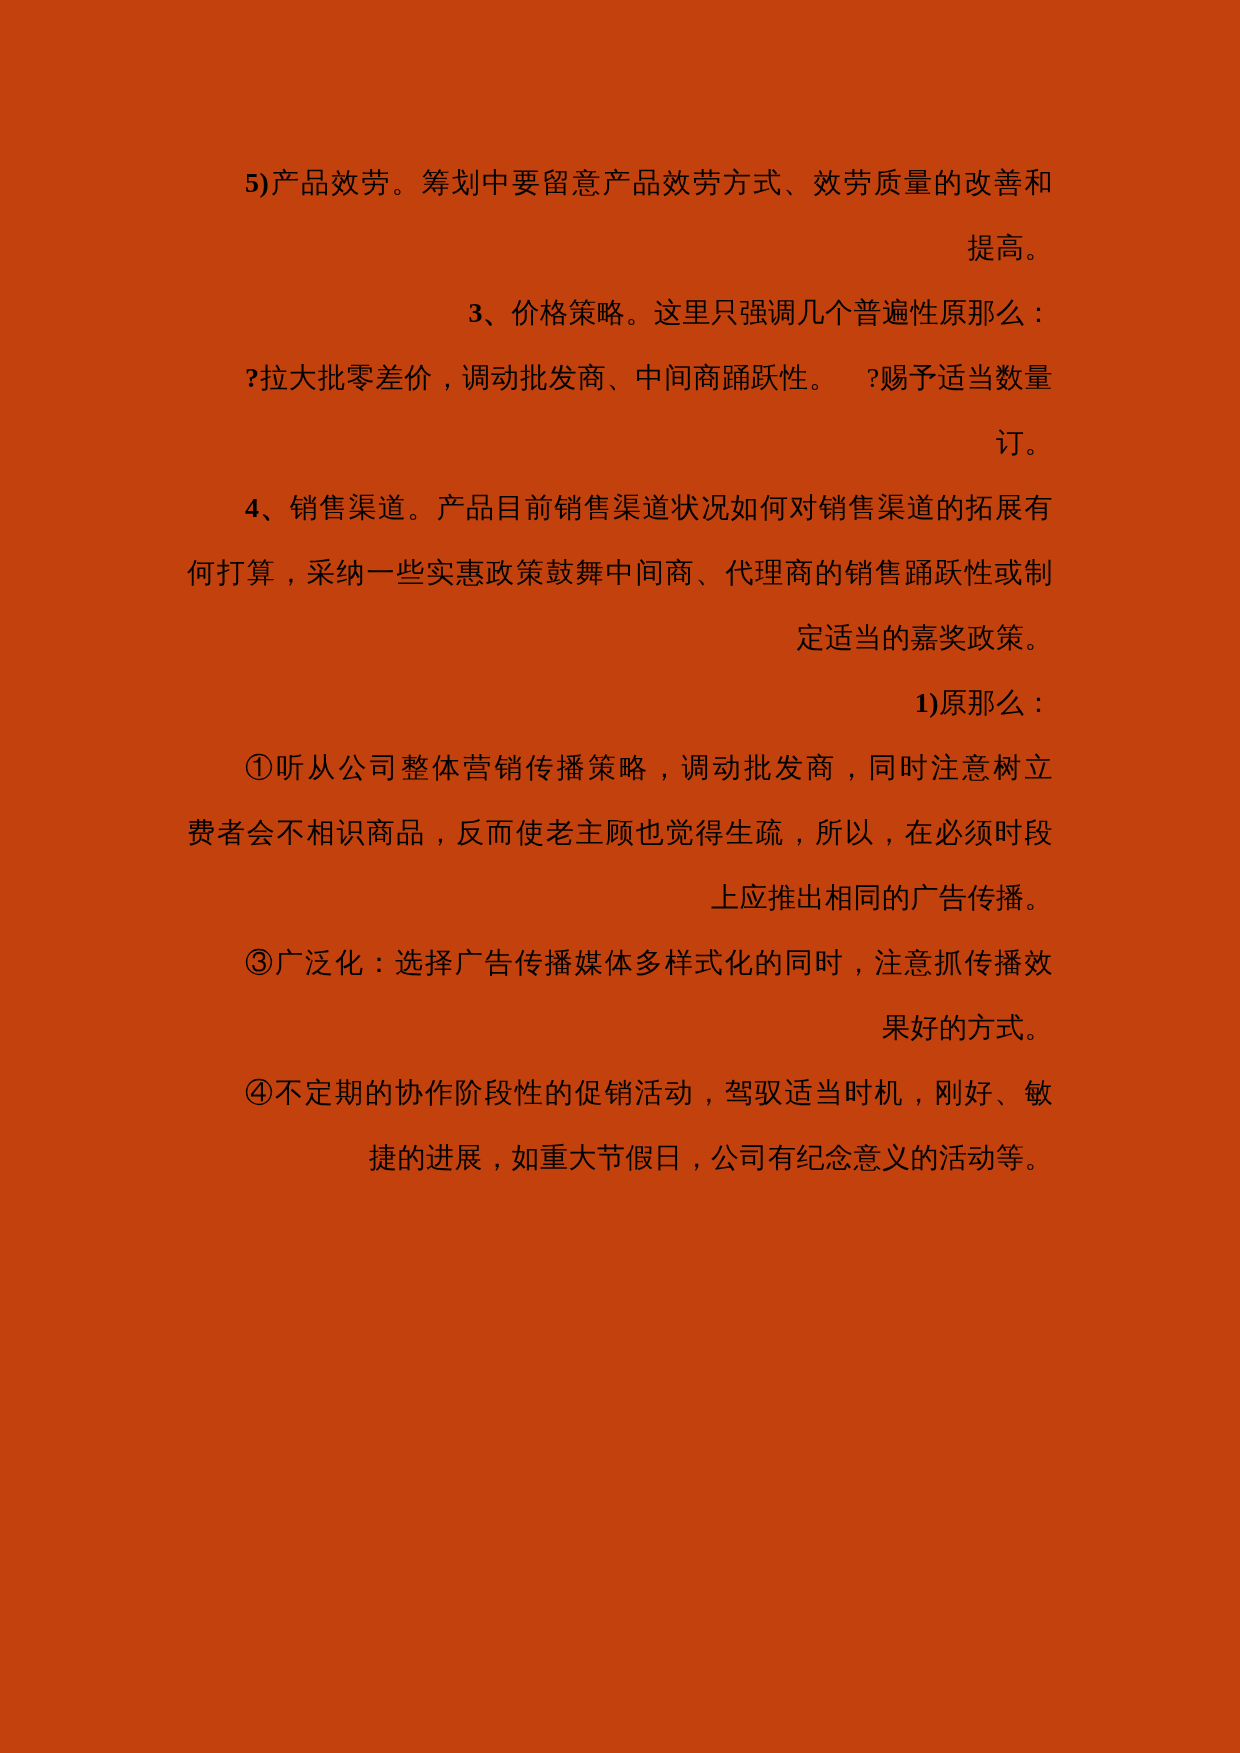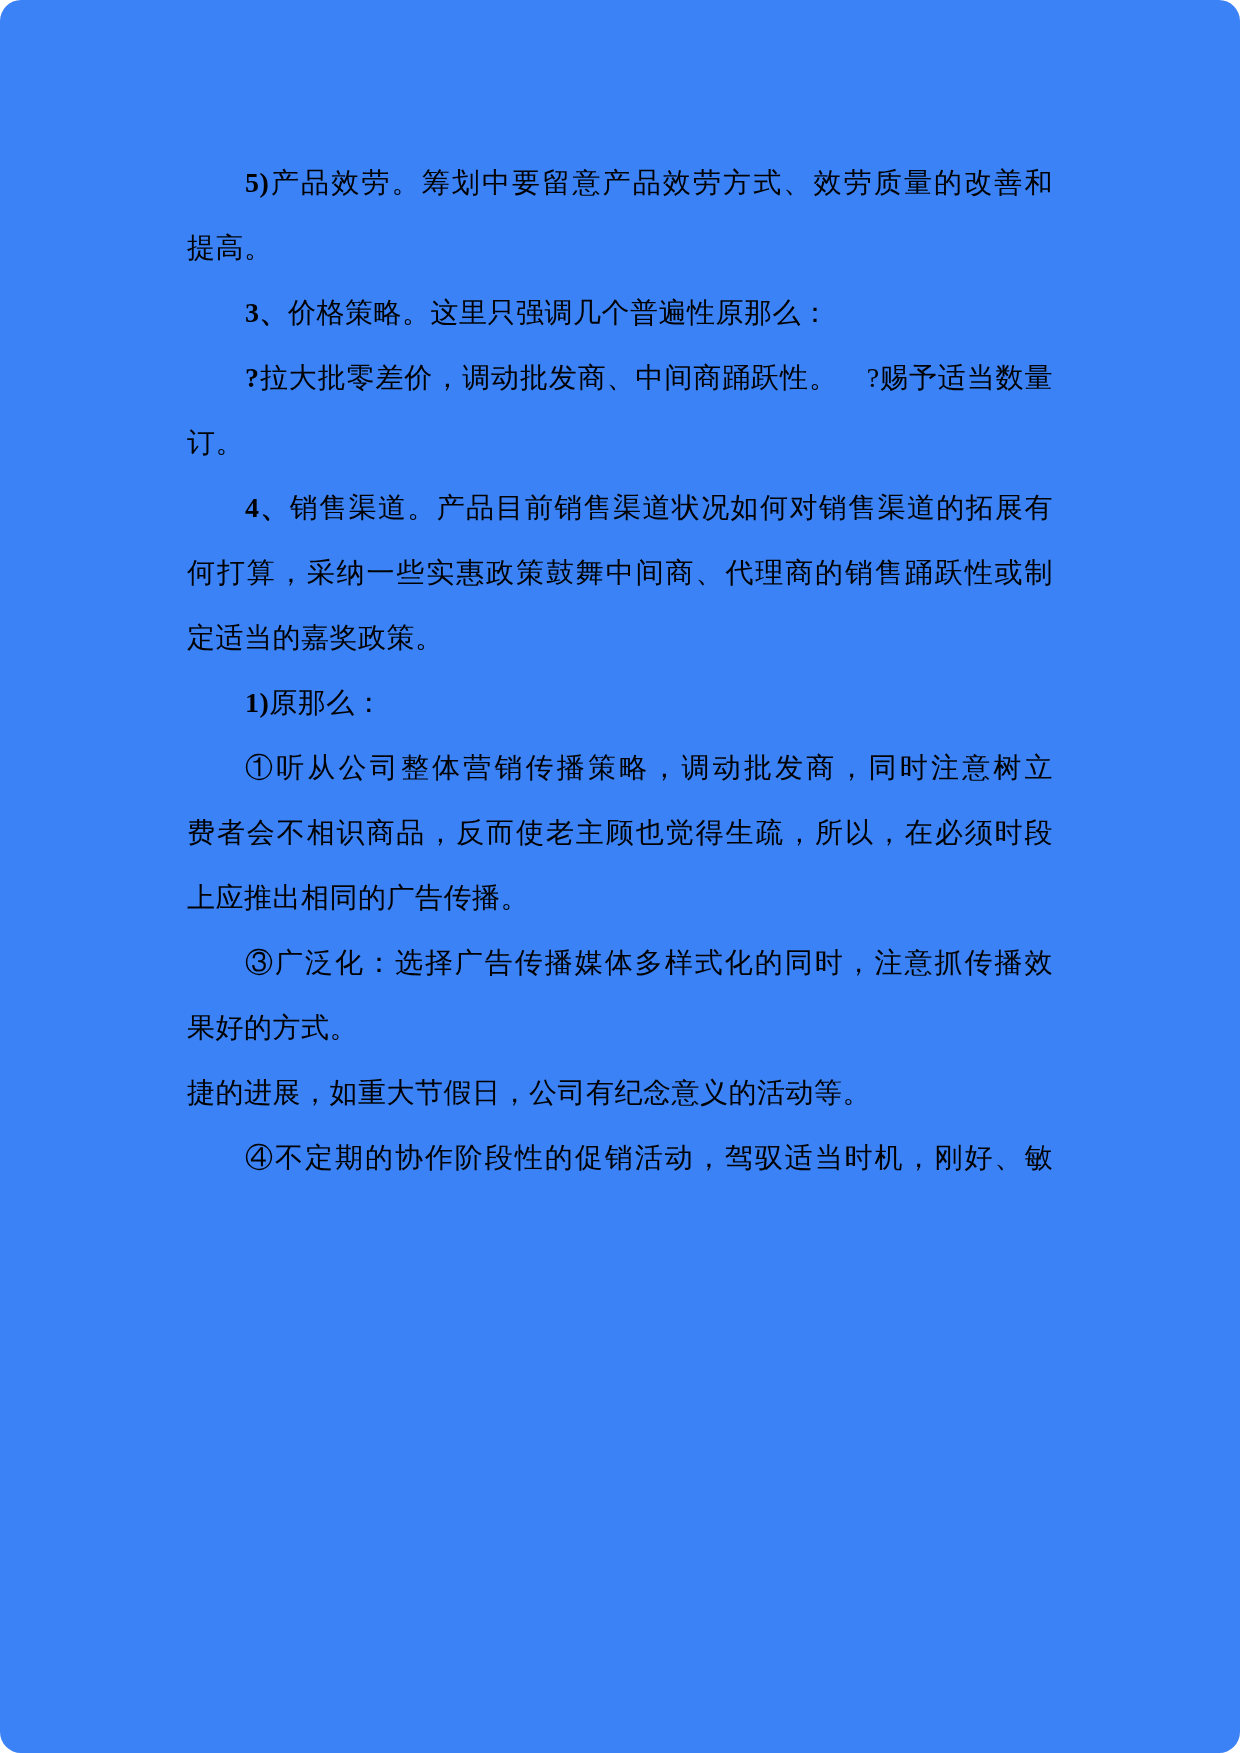--- a/index.html
+++ b/index.html
@@ -1,32 +1,31 @@
 <!DOCTYPE html>
 <html><head>
 <meta charset="utf-8">
 <style>
   html, body { margin: 0; padding: 0; background: #ffffff; }
   .page {
     position: relative;
     width: 1240px;
     height: 1753px;
-    background: #3b82f6;
+    background: #c2410c;
     box-sizing: border-box;
     padding: 150px 187px 0 187px;
     font-family: "Liberation Serif", "DejaVu Serif", serif;
     color: #000000;
     overflow: hidden;
-    border-radius: 21px;
   }
   .ln {
     font-size: 28px;
     line-height: 65px;
     height: 65px;
-    text-align: left;
+    text-align: right;
     letter-spacing: 0.5px;
   }
   .ln.fill {
     text-align: justify;
     text-align-last: justify;
     text-justify: inter-character;
   }
   .ln.ind { padding-left: 58px; }
   .pfx { font-weight: 700; }
 </style>
@@ -41,15 +40,15 @@
   <div class="ln"><span class="pfx"></span><span>订。</span></div>
   <div class="ln ind fill"><span class="pfx">4、</span><span>销售渠道。产品目前销售渠道状况如何对销售渠道的拓展有</span></div>
   <div class="ln fill"><span class="pfx"></span><span>何打算，采纳一些实惠政策鼓舞中间商、代理商的销售踊跃性或制</span></div>
   <div class="ln"><span class="pfx"></span><span>定适当的嘉奖政策。</span></div>
   <div class="ln ind"><span class="pfx">1)</span><span>原那么：</span></div>
   <div class="ln ind fill"><span class="pfx"></span><span>①听从公司整体营销传播策略，调动批发商，同时注意树立</span></div>
   <div class="ln fill"><span class="pfx"></span><span>费者会不相识商品，反而使老主顾也觉得生疏，所以，在必须时段</span></div>
   <div class="ln"><span class="pfx"></span><span>上应推出相同的广告传播。</span></div>
   <div class="ln ind fill"><span class="pfx"></span><span>③广泛化：选择广告传播媒体多样式化的同时，注意抓传播效</span></div>
   <div class="ln"><span class="pfx"></span><span>果好的方式。</span></div>
+  <div class="ln ind fill"><span class="pfx"></span><span>④不定期的协作阶段性的促销活动，驾驭适当时机，刚好、敏</span></div>
   <div class="ln"><span class="pfx"></span><span>捷的进展，如重大节假日，公司有纪念意义的活动等。</span></div>
-  <div class="ln ind fill"><span class="pfx"></span><span>④不定期的协作阶段性的促销活动，驾驭适当时机，刚好、敏</span></div>
 </div>
 
 </body></html>

